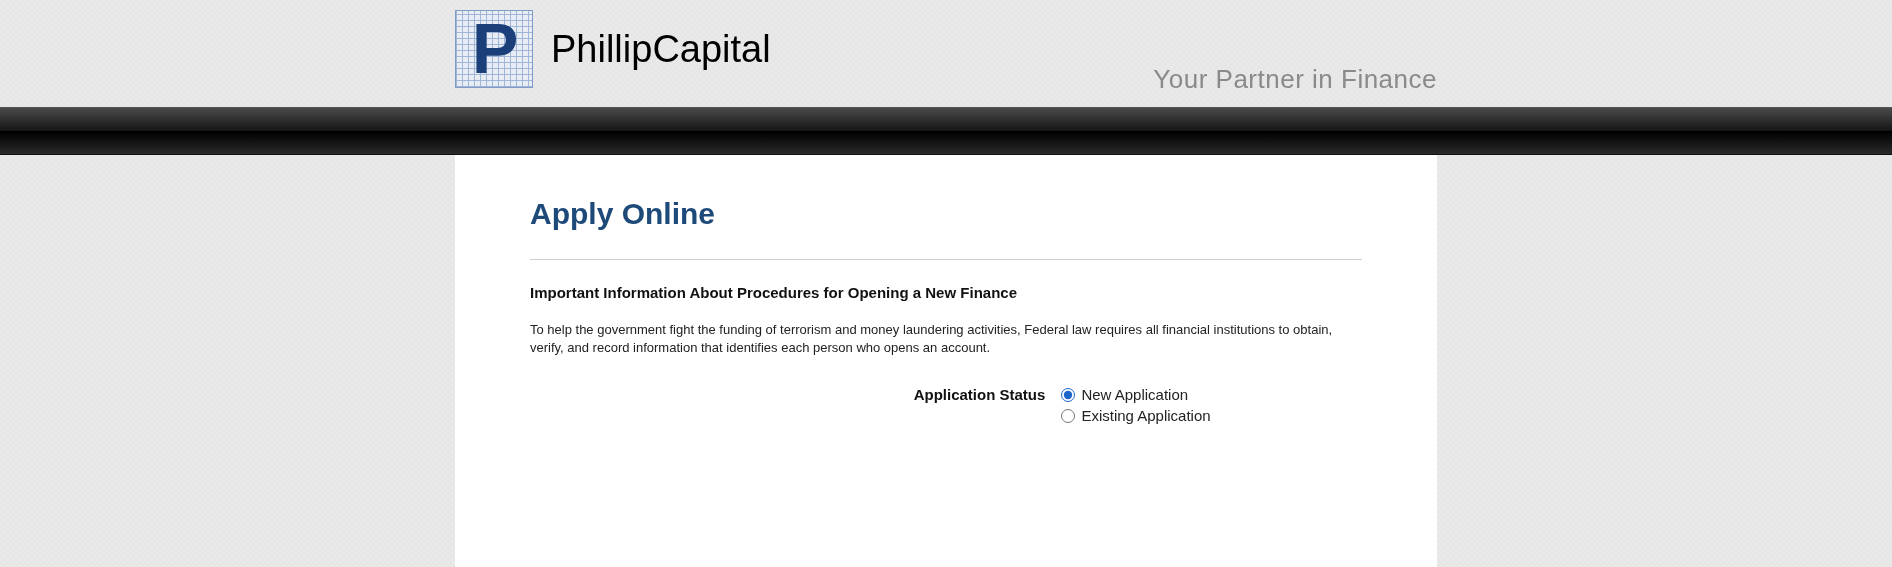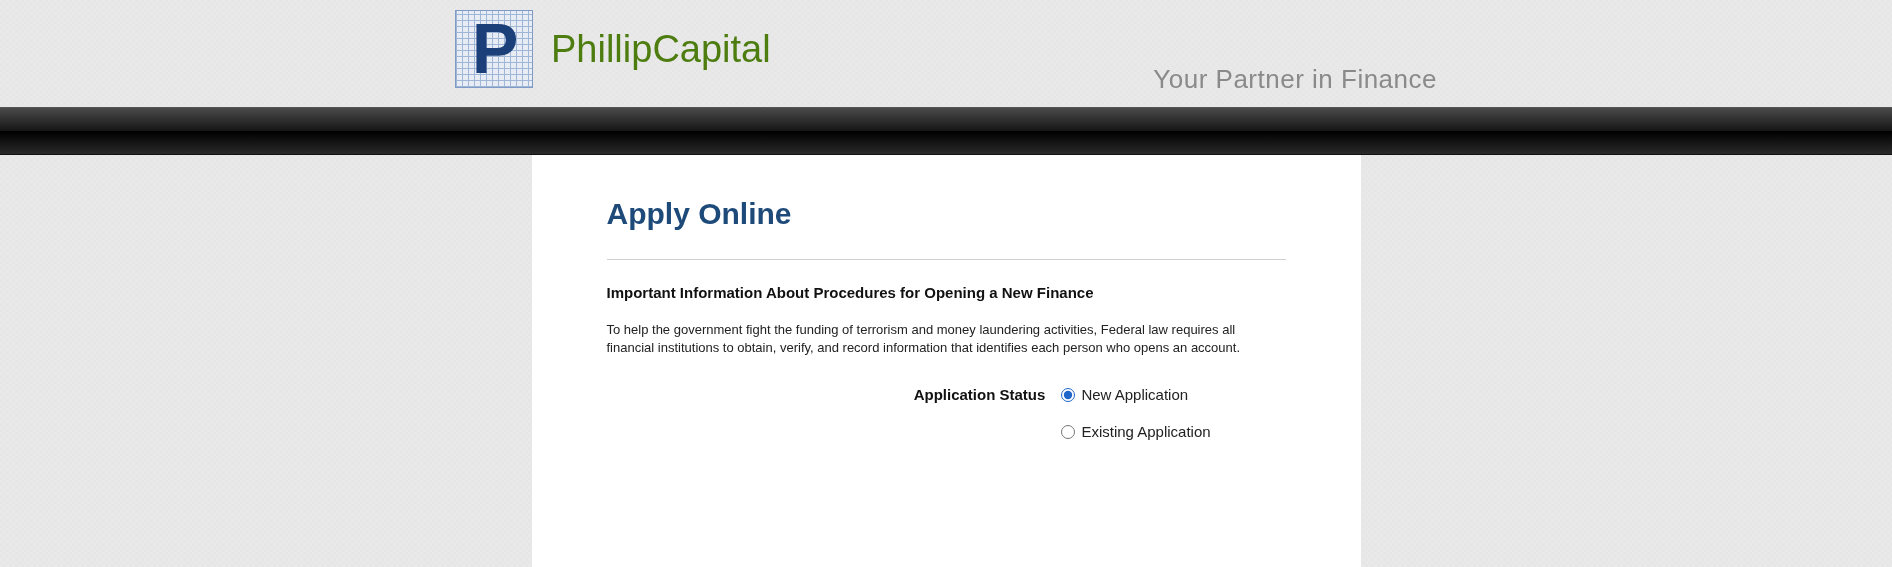--- a/index.html
+++ b/index.html
@@ -57,21 +57,21 @@
   .logo-p {
     font-family: Arial, Helvetica, sans-serif;
     font-weight: 900;
     font-size: 70px;
     line-height: 70px;
     color: #1b3f78;
     letter-spacing: -2px;
   }
   .logo-text {
     font-size: 38px;
-    color: #4d7c0f;
+    color: #000000;
     font-weight: 400;
   }
   .tagline {
     position: absolute;
     right: 0;
     top: 64px;
     font-size: 26px;
     color: #8a8a8a;
     letter-spacing: 0.5px;
     font-weight: 300;
@@ -80,21 +80,21 @@
   
   .navbar {
     height: 48px;
     background: linear-gradient(#4a4a4a 0%, #151515 50%, #000 51%, #2a2a2a 100%);
     border-top: 1px solid #555;
     border-bottom: 1px solid #111;
   }
 
   
   .content-area {
-    width: 829px;
+    width: 982px;
     margin: 0 auto;
     background: #ffffff;
     padding: 42px 75px 40px 75px;
     min-height: 412px;
   }
 
   .page-title {
     font-size: 30px;
     color: #1e4a7a;
     font-weight: 700;
@@ -127,21 +127,21 @@
   .form-label {
     width: 380px;
     text-align: right;
     padding-right: 16px;
     font-weight: 700;
     color: #111;
   }
   .form-options {
     display: flex;
     flex-direction: column;
-    gap: 20px;
+    gap: 4px;
   }
   .radio-line {
     display: flex;
     align-items: center;
     gap: 6px;
     color: #222;
   }
   .radio-line input[type=radio] {
     accent-color: #1e66c9;
     width: 14px;

